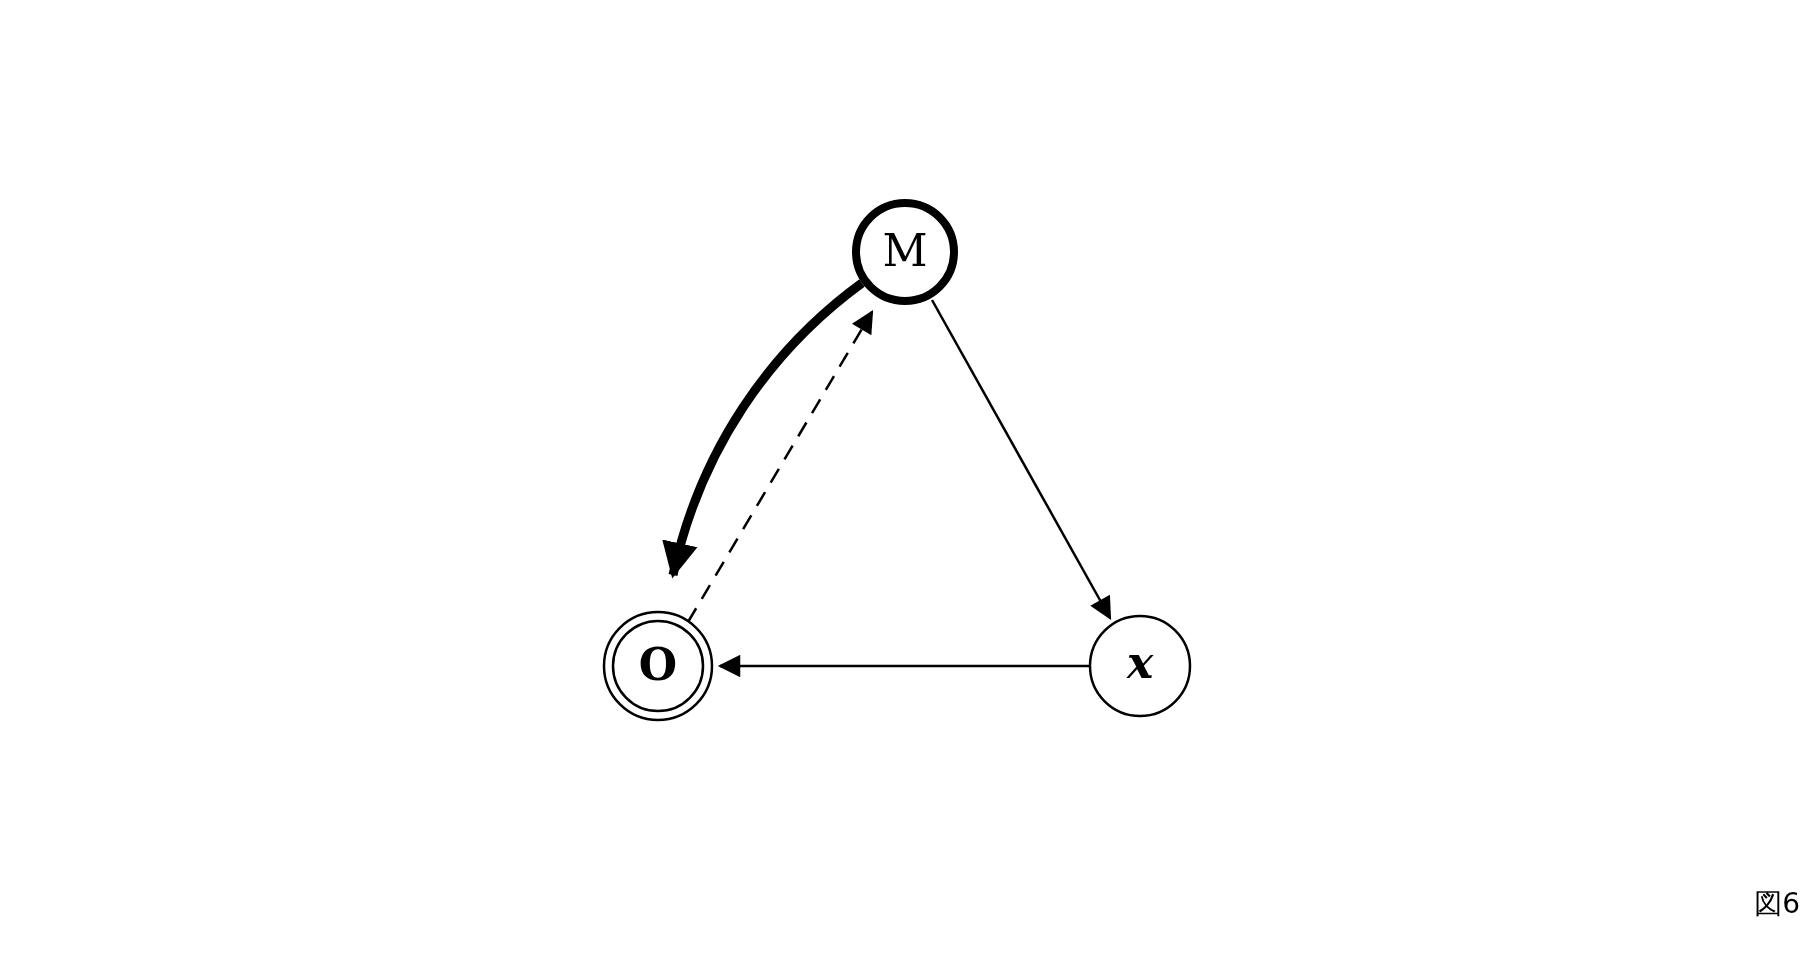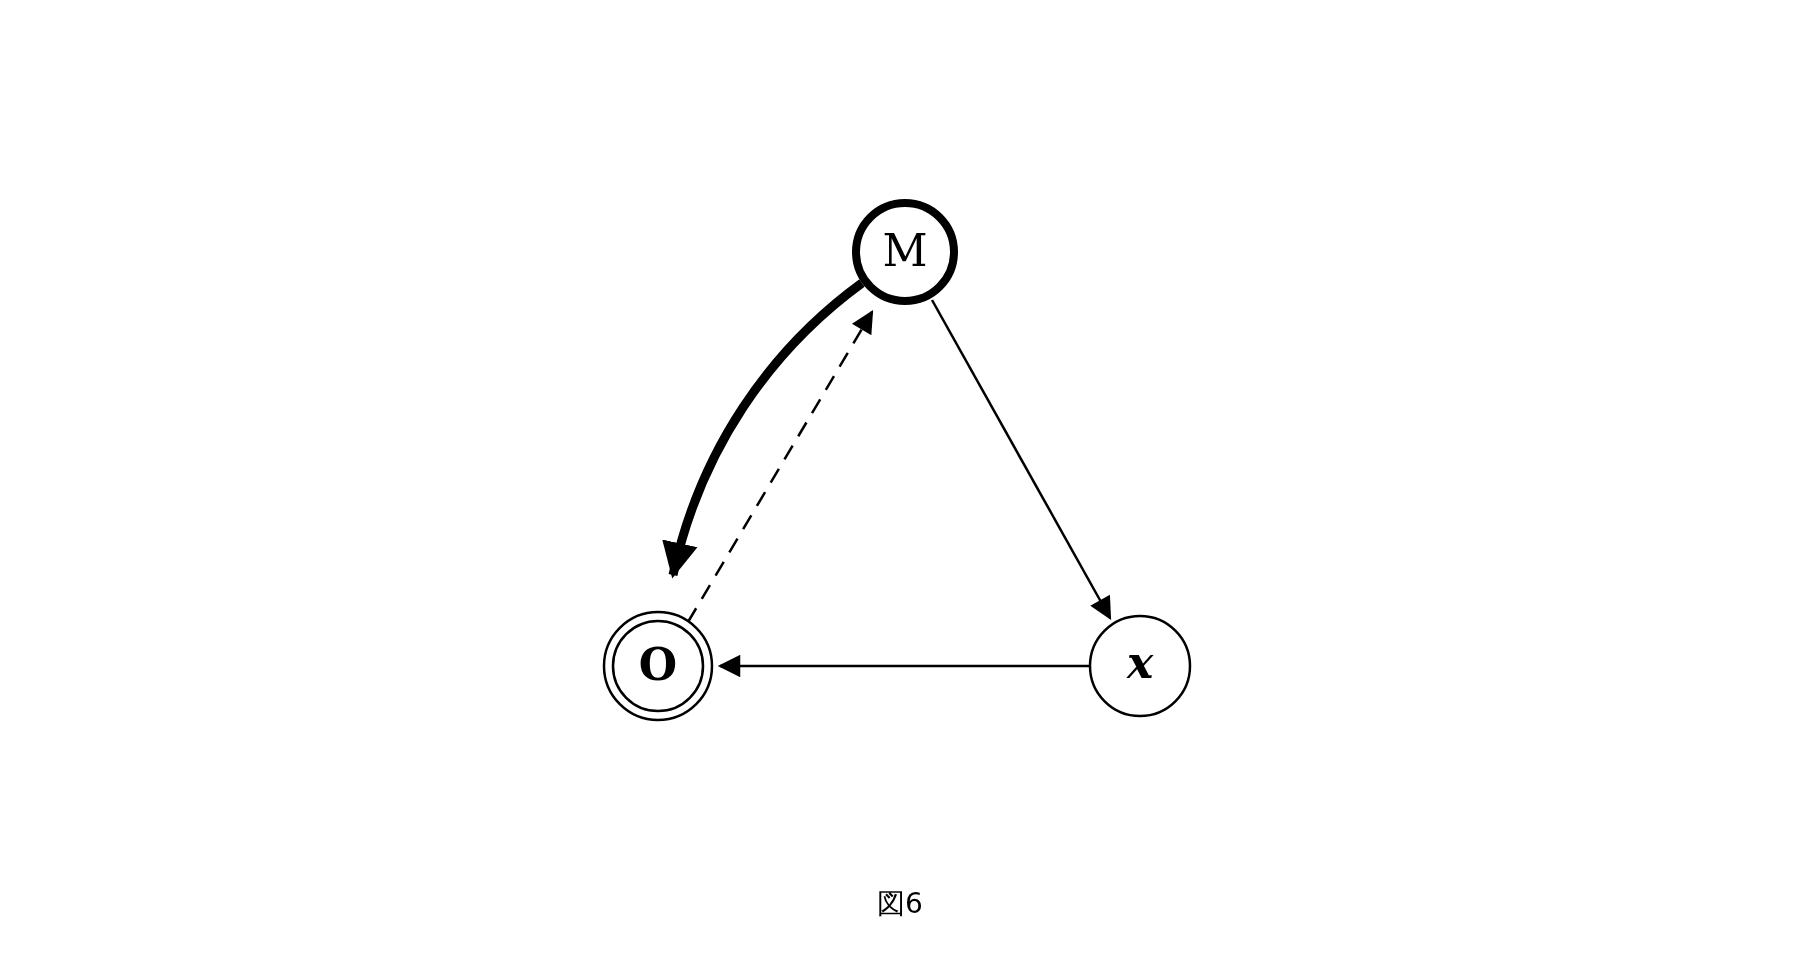--- a/index.html
+++ b/index.html
@@ -3,21 +3,21 @@
 <meta charset="utf-8">
 <style>
   html, body { margin: 0; padding: 0; background: #ffffff; }
   body { width: 1800px; height: 980px; position: relative; overflow: hidden; }
   #diagram { position: absolute; left: 0; top: 0; width: 1800px; height: 980px; }
   .node-label { font-family: "DejaVu Serif", "Liberation Serif", serif; font-size: 44px; fill: #000; }
   .node-label-bold { font-weight: bold; }
   .node-label-italic { font-style: italic; font-weight: bold; }
   #caption {
     position: absolute; left: 0; width: 1800px; top: 885px;
-    text-align: center;
+    text-align: right;
     font-family: "DejaVu Sans", "Liberation Sans", sans-serif;
     font-size: 28px; color: #000;
   }
 </style>
 </head>
 <body>
 
 <svg id="diagram" viewBox="0 0 1800 980" xmlns="http://www.w3.org/2000/svg">
   <defs>
     <marker id="arrow-thick" viewBox="0 0 10 10" refX="9" refY="5" markerWidth="4" markerHeight="4.5" orient="auto" markerUnits="strokeWidth">

